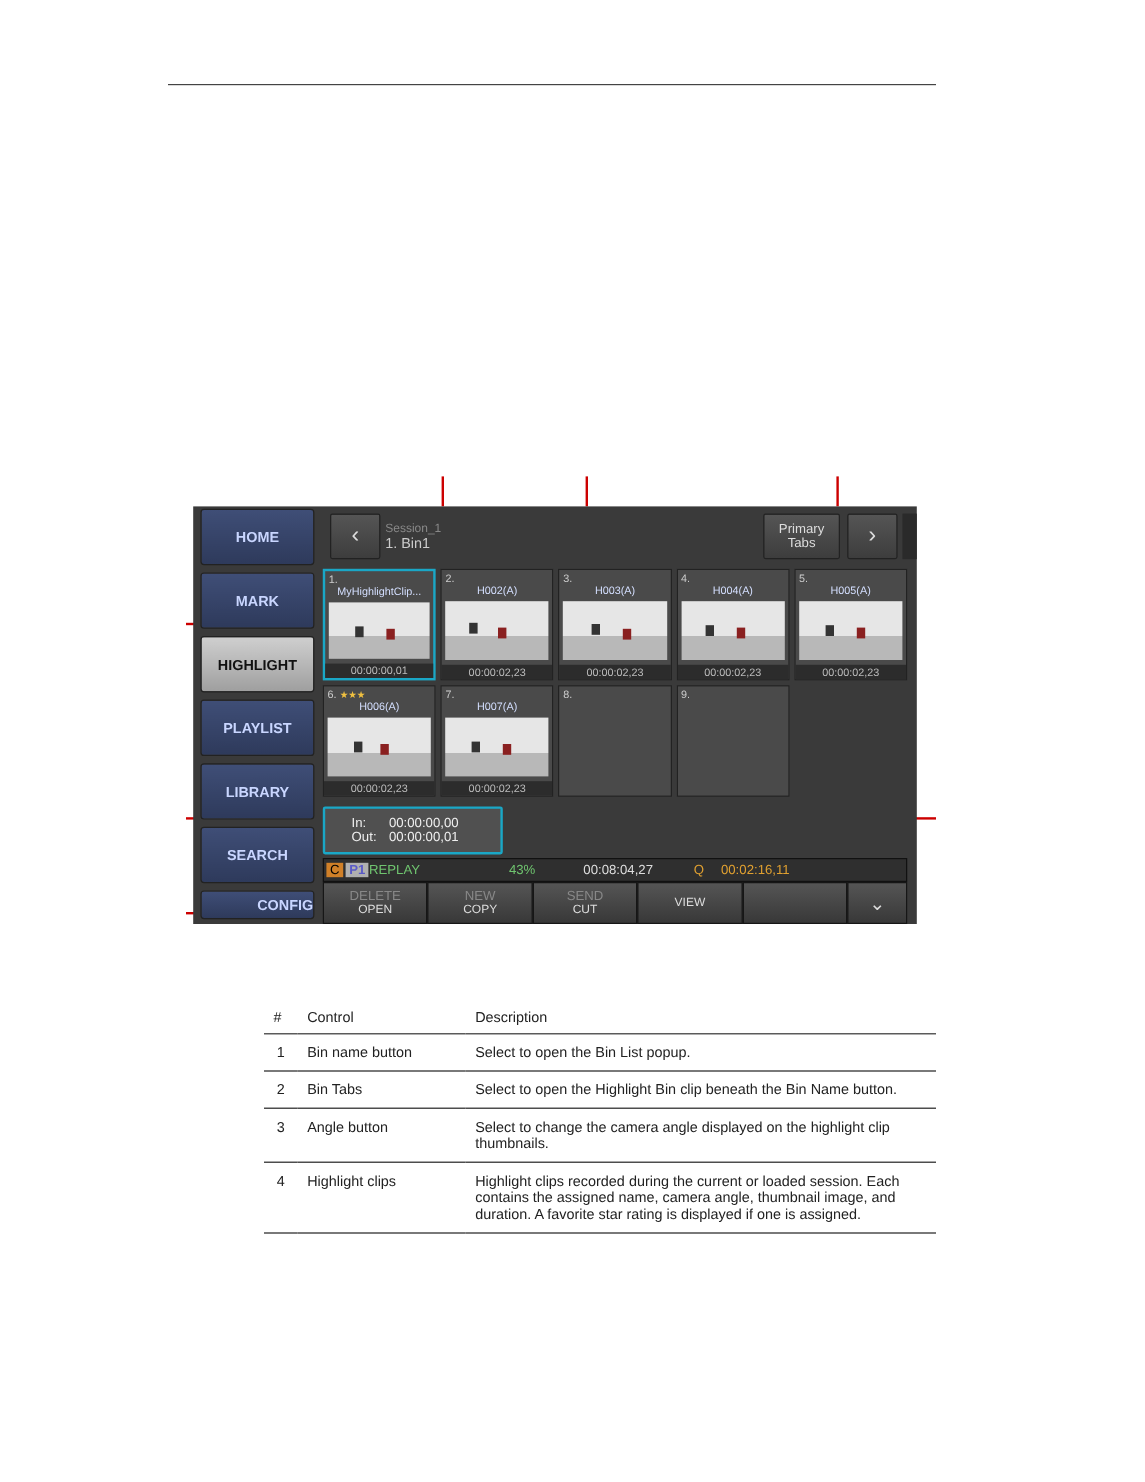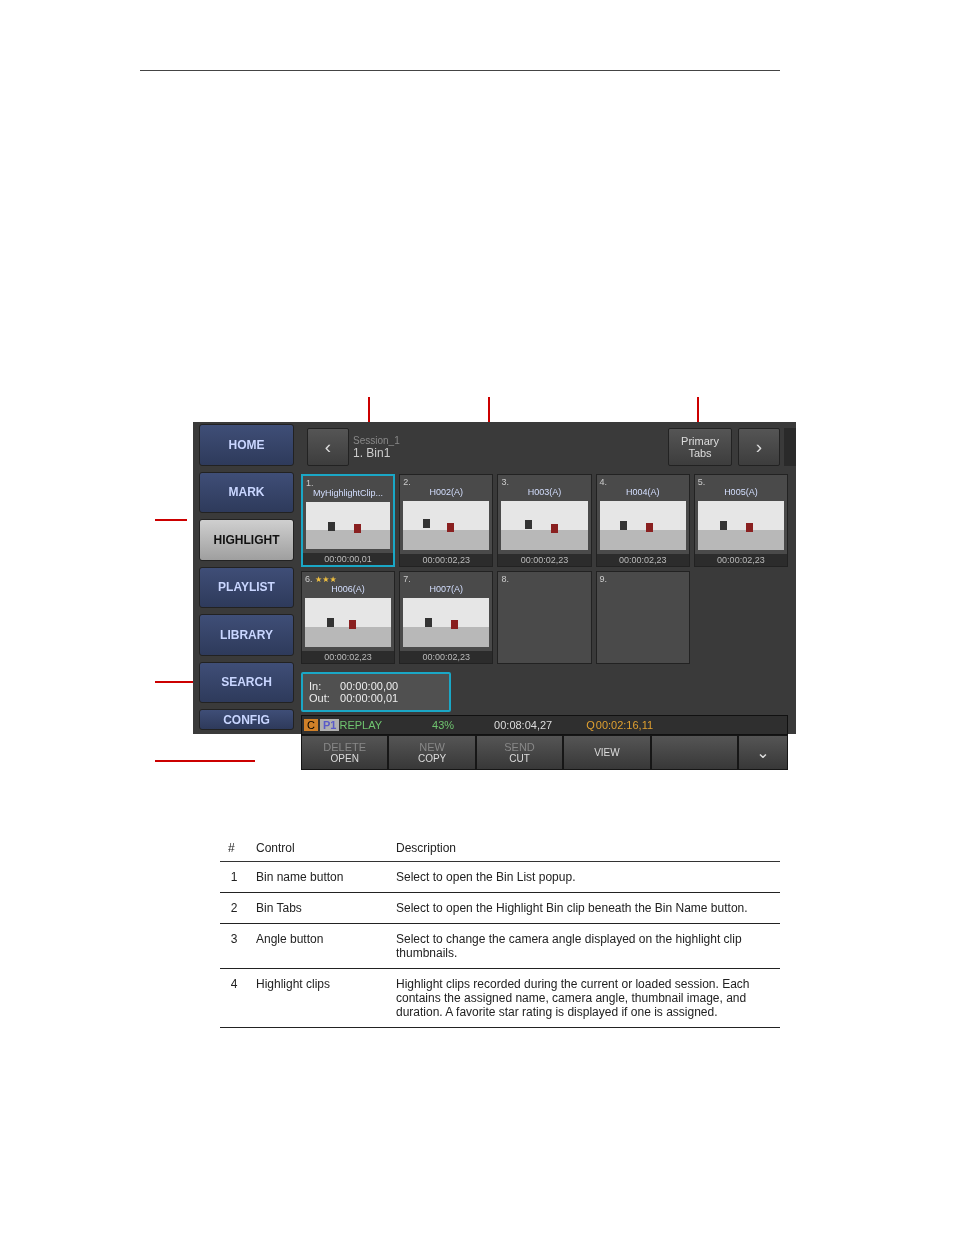--- a/index.html
+++ b/index.html
@@ -16,22 +16,22 @@
   }
   .hr-top {
     position: absolute;
     left: 140px; top: 70px; width: 640px; height: 1px;
     background: #444;
   }
 
   
   .shot {
     position: absolute;
-    left: 193px; top: 422px;
-    width: 603px; height: 312px;
+    left: 161px; top: 422px;
+    width: 603px; height: 348px;
     background: #3a3a3a;
   }
 
   
   .red-v { position:absolute; top:-25px; width:2px; height:25px; background:#c00; }
   .red-h { position:absolute; height:2px; background:#c00; }
 
   .sidebar {
     position: absolute;
     left: 0; top: 0; width: 105px; height: 100%;
@@ -45,21 +45,21 @@
     border-radius: 3px;
     color: #c9d6ff;
     font-size: 12px;
     font-weight: bold;
     display:flex; align-items:center; justify-content:center;
   }
   .side-btn.active {
     background: linear-gradient(#cfcfcf,#9f9f9f);
     color:#111;
   }
-  .side-btn.last { overflow:hidden; height:24px; }
+  .side-btn.last { overflow:hidden; height:24px;justify-content:flex-end; }
 
   .top-bar {
     position:absolute; left:110px; top:0; right:0; height:50px;
     display:flex; align-items:center;
   }
   .arrow-btn {
     width:42px; height:38px; margin:4px;
     background: linear-gradient(#555,#3d3d3d);
     border:1px solid #222; border-radius:2px;
     color:#ddd; font-size:19px; display:flex; align-items:center; justify-content:center;
@@ -99,37 +99,37 @@
   .info-row {
     position:absolute; left:108px; right:8px; top:250px; height:40px;
     display:flex; gap:4px;
   }
   .info-left {
     flex:1; border:2px solid #1aa7c6; border-radius:2px;
     background:#505050; color:#eee; font-size:11px; padding:3px 6px;
   }
   .info-right {
     width:150px; border:2px solid #1aa7c6; border-radius:2px;
-    background:#505050; color:#eee; font-size:11px; padding:3px 6px;
+    background:#505050; color:#eee; font-size:11px; padding:3px 22px;
     display:flex; flex-direction:column; justify-content:center;
   }
   .info-right .lbl { display:inline-block; width:28px; }
 
   .status-bar {
     position:absolute; left:108px; right:8px; top:293px; height:20px;
     background:#2f2f2f; border:1px solid #111; display:flex; align-items:center;
     font-size:11px; color:#ccc;
   }
   .sb-c { background:#d08028; color:#000; width:14px; text-align:center; margin-left:2px;}
   .sb-p1 { background:#b0b0b0; color:#5a5ac8; padding:0 3px; margin-left:2px; font-weight:bold;}
   .sb-replay { color:#6fc46f; margin-left:0; }
-  .sb-pct { color:#6fc46f; margin-left:50px; }
+  .sb-pct { color:#6fc46f; margin-left:74px; }
   .sb-tc1 { margin-left:40px; color:#ddd; }
   .sb-q { margin-left:34px; color:#e0a030; }
-  .sb-tc2 { margin-left:1px; color:#e0a030; }
+  .sb-tc2 { margin-left:14px; color:#e0a030; }
 
   .softkey-row {
     position:absolute; left:108px; right:8px; top:313px; height:35px;
     display:flex;
   }
   .sk {
     flex:1; background:linear-gradient(#555,#383838); border:1px solid #161616;
     color:#ddd; font-size:10px; display:flex; flex-direction:column;
     align-items:center; justify-content:center;
   }

